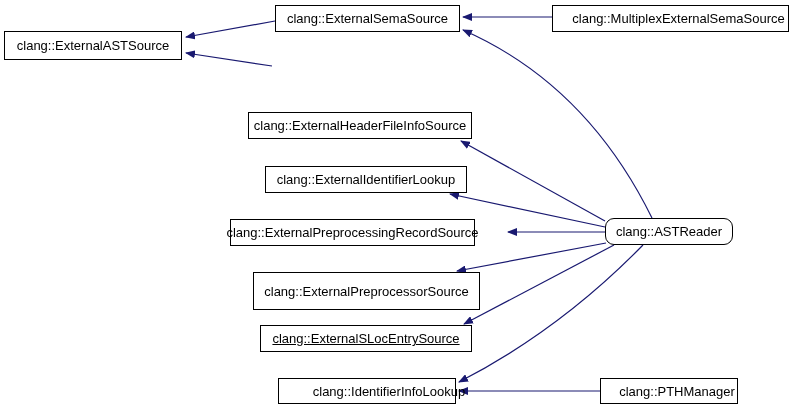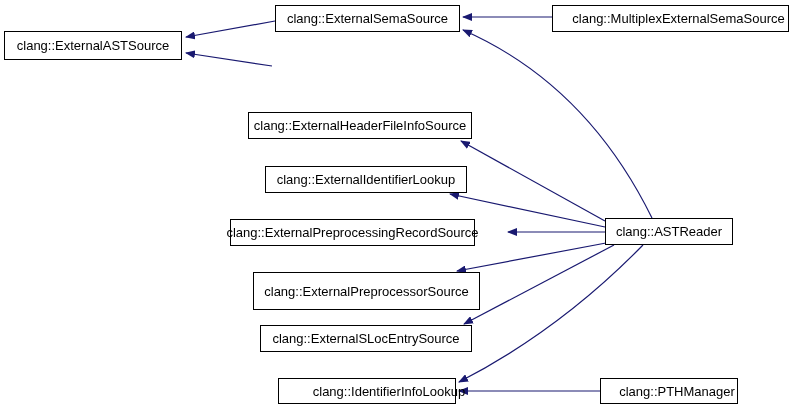--- a/index.html
+++ b/index.html
@@ -90,29 +90,29 @@
   </div>
 
   <div class="node" style="left:230px; top:219px; width:245px; height:27px;">
     <span class="node-label">clang::ExternalPreprocessingRecordSource</span>
   </div>
 
   <div class="node" style="left:253px; top:272px; width:227px; height:38px;">
     <span class="node-label">clang::ExternalPreprocessorSource</span>
   </div>
 
-  <div class="node" style="left:260px; top:325px; width:212px; height:27px;">
+  <div class="node" style="left:260px; top:325px; width:212px; height:27px;text-decoration:underline;">
     <span class="node-label">clang::ExternalSLocEntrySource</span>
   </div>
 
   <div class="node" style="left:278px; top:378px; width:178px; height:26px;padding-left:44px;">
     <span class="node-label">clang::IdentifierInfoLookup</span>
   </div>
 
-  <div class="node" style="left:605px; top:218px; width:128px; height:27px;">
+  <div class="node" style="left:605px; top:218px; width:128px; height:27px;border-radius:9px;">
     <span class="node-label">clang::ASTReader</span>
   </div>
 
   <div class="node" style="left:600px; top:378px; width:138px; height:26px;padding-left:16px;">
     <span class="node-label">clang::PTHManager</span>
   </div>
 
 </div>
 
 </body></html>

